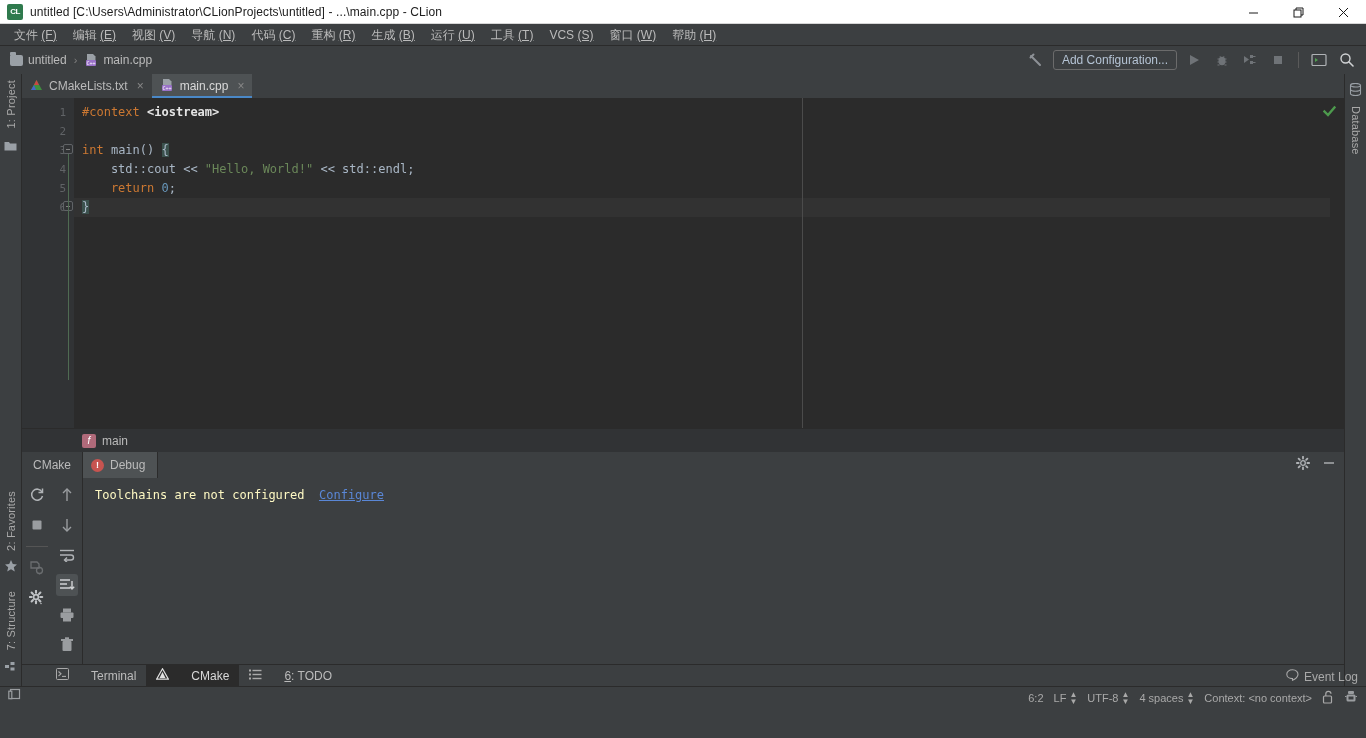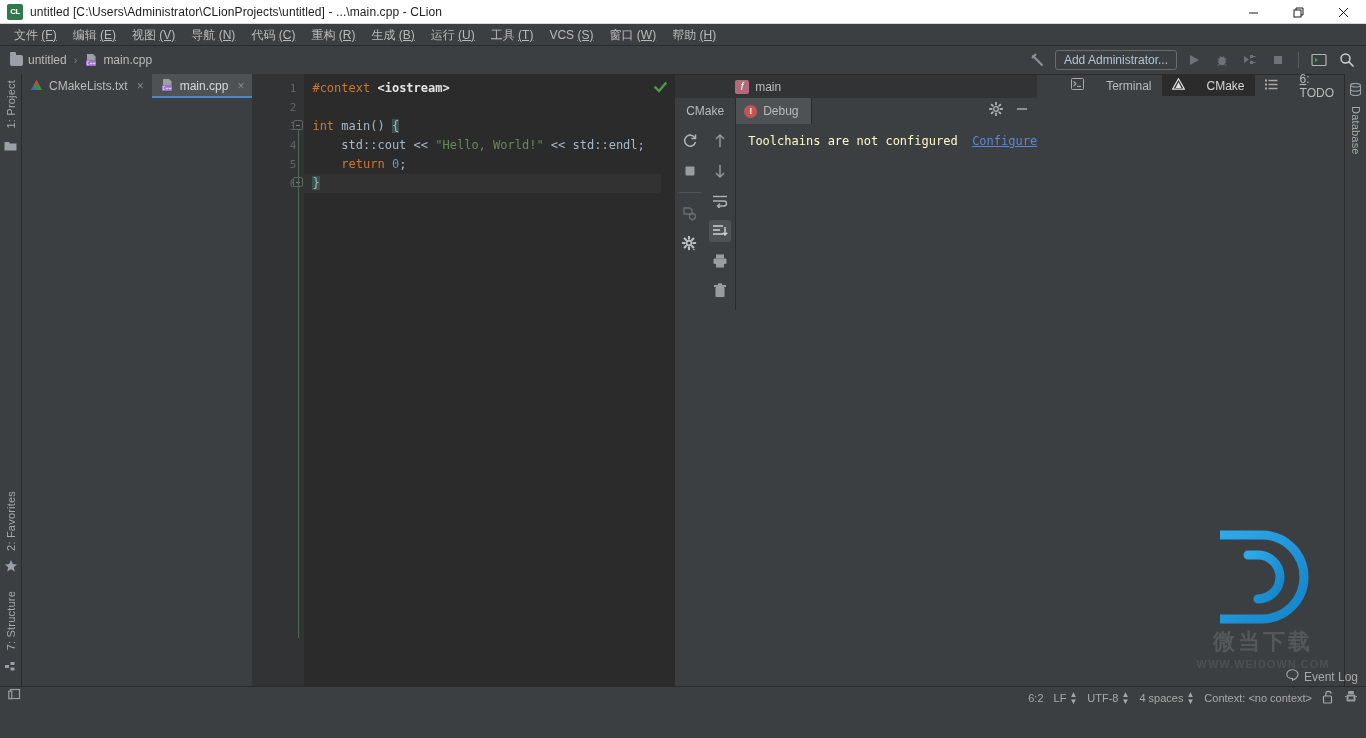--- a/index.html
+++ b/index.html
@@ -62,21 +62,21 @@
     align-items: center; position: relative;
   }
   .vbar.left { border-right: 1px solid #2b2b2b; }
   .vbar.right { border-left: 1px solid #2b2b2b; }
   .vlabel {
     writing-mode: vertical-rl; font-size: 11px; color: #a9a9a9; white-space: nowrap;
     padding: 6px 0; letter-spacing: 0.2px;
   }
   .vlabel.rot180 { transform: rotate(180deg); }
 
-  .center { flex: 1 1 auto; display: flex; flex-direction: row; min-width: 0; }
+  .center { flex: 1 1 auto; display: flex; flex-direction: column; min-width: 0; }
 
   
   .tabs { height: 24px; flex: 0 0 24px; background: #3c3f41; display: flex; align-items: stretch; }
   .tab {
     display: flex; align-items: center; padding: 0 8px; font-size: 12px; color: #bbbbbb;
     position: relative; gap: 6px; background: #3c3f41;
   }
   .tab.active { background: #4e5254; color: #d8d8d8; }
   .tab.active:after {
     content: ""; position: absolute; left: 0; right: 0; bottom: 0; height: 2px; background: #4a88c7;
@@ -233,21 +233,21 @@
       <span>main.cpp</span>
     </div>
 
     <div class="nav-right">
       <div class="tool-ic">
         <svg width="16" height="16" viewBox="0 0 16 16">
           <path d="M3 4 L6 7 M6 7 L12 13" stroke="#8d9196" stroke-width="2" fill="none" stroke-linecap="round"></path>
           <path d="M2.5 5.5 L5.5 2.5" stroke="#8d9196" stroke-width="2" stroke-linecap="round"></path>
         </svg>
       </div>
-      <div class="addcfg">Add Administrator...</div>
+      <div class="addcfg">Add Configuration...</div>
       <div class="tool-ic">
         <svg width="14" height="14" viewBox="0 0 14 14">
             <path d="M3 2 L12 7 L3 12 Z" fill="#6f7377"></path>
           </svg>
       </div>
       <div class="tool-ic">
         <svg width="14" height="14" viewBox="0 0 14 14">
           <ellipse cx="7" cy="8" rx="3.5" ry="4.2" fill="#6f7377"></ellipse>
           <path d="M2.5 6 H4.5 M2.5 9 H4.5 M2.5 12 H4.5 M9.5 6 H11.5 M9.5 9 H11.5 M9.5 12 H11.5" stroke="#6f7377" stroke-width="1"></path>
           <path d="M5 3.2 L5.8 4.5 M9 3.2 L8.2 4.5" stroke="#6f7377" stroke-width="1"></path>
@@ -602,30 +602,14 @@
 
   <div class="evt">
     <span>
       <svg width="13" height="12" viewBox="0 0 13 12">
         <path d="M6.5 0.8 C3 0.8 0.8 2.8 0.8 5.2 C0.8 7.6 3 9.6 6.5 9.6 L6.5 11.3 C6.5 11.3 11 9.5 11.8 6.4 C12.6 3.2 10 0.8 6.5 0.8 Z" fill="none" stroke="#a9a9a9" stroke-width="1.1"></path>
       </svg>
     </span>
     <span>Event Log</span>
   </div>
 
-  <div class="watermark">
-    <svg class="wm-d" width="106" height="96" viewBox="0 0 106 96">
-      <defs>
-        <linearGradient id="wg" x1="0" y1="0" x2="1" y2="1">
-          <stop offset="0%" stop-color="#2fa8e8"></stop>
-          <stop offset="100%" stop-color="#1383c9"></stop>
-        </linearGradient>
-      </defs>
-      <path d="M10 6 L10 90" stroke="url(#wg)" stroke-width="9" stroke-linecap="round" fill="none"></path>
-      <path d="M10 6 L52 6 A42 42 0 0 1 52 90 L10 90" stroke="url(#wg)" stroke-width="9" fill="none" stroke-linejoin="round"></path>
-      <path d="M38 26 L48 26 A22 22 0 0 1 48 70" stroke="url(#wg)" stroke-width="9" fill="none" stroke-linecap="round"></path>
-      <path d="M38 26 L38 58" stroke="url(#wg)" stroke-width="9" fill="none" stroke-linecap="round"></path>
-    </svg>
-    <div class="wm-cn">微当下载</div>
-    <div class="wm-url">WWW.WEIDOWN.COM</div>
-  </div>
 
 </div>
 
 </body></html>

